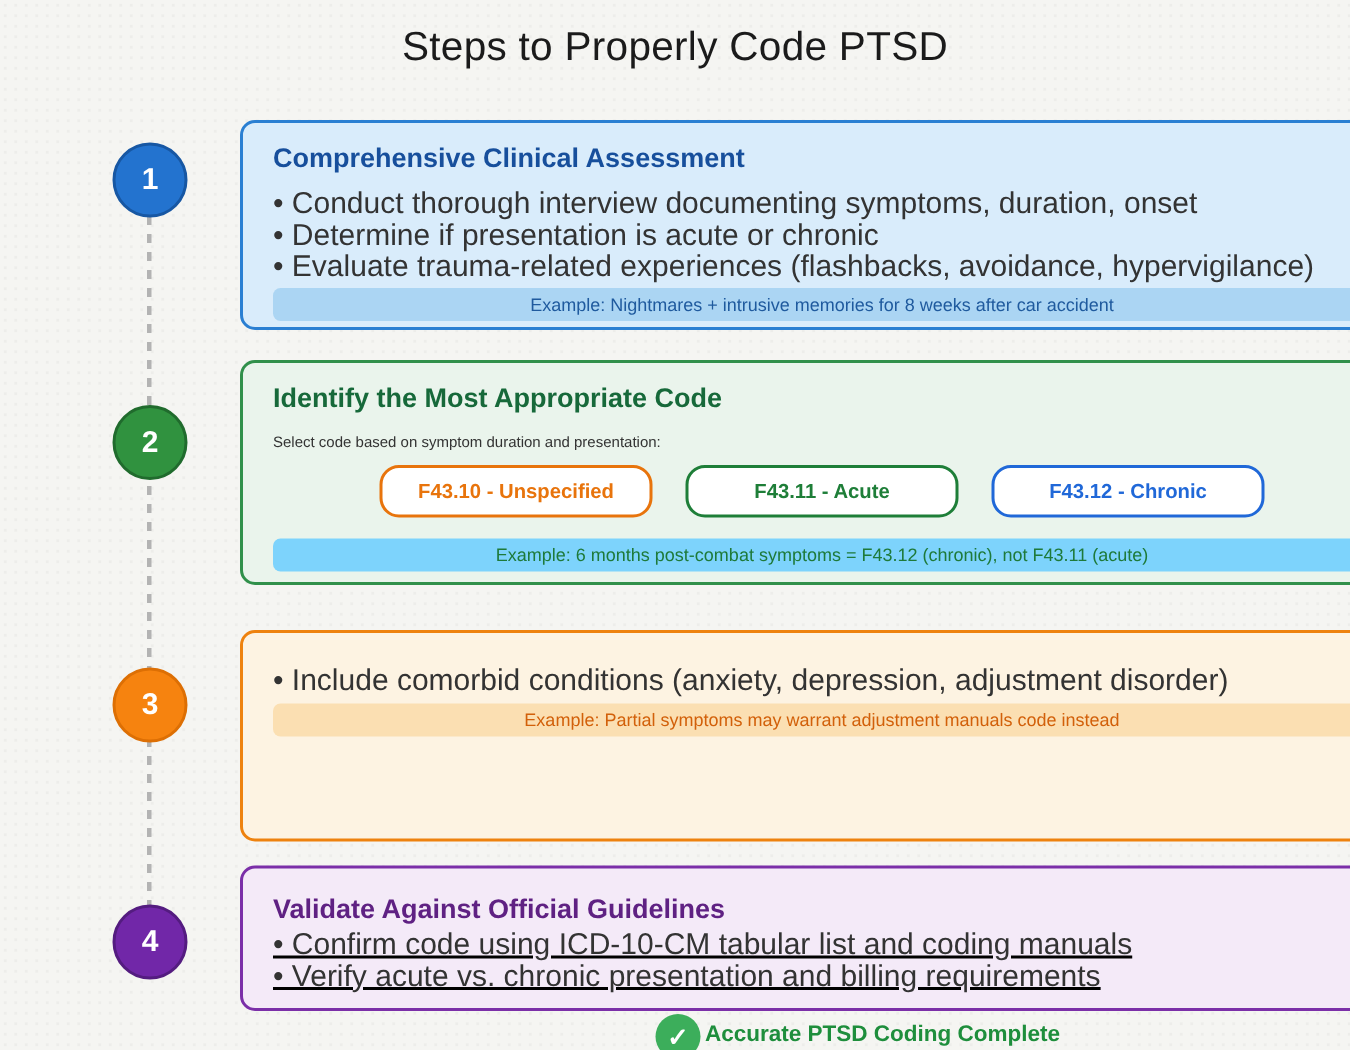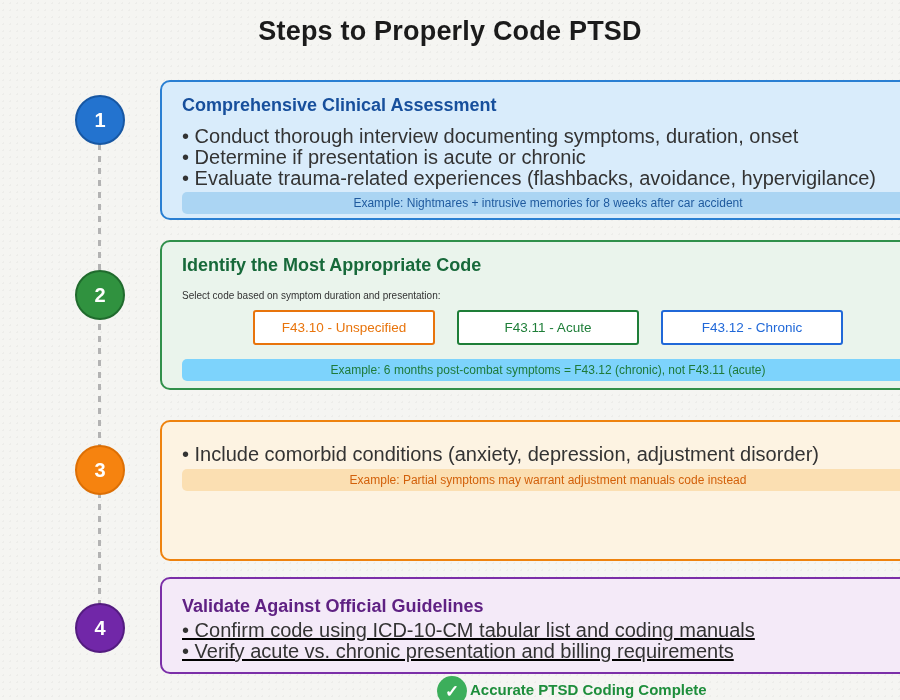--- a/index.html
+++ b/index.html
@@ -9,21 +9,21 @@
     overflow: hidden;
     background-color: #f5f5f2;
     background-image: radial-gradient(rgba(0,0,0,0.03) 1px, transparent 1px);
     background-size: 7px 7px;
     font-family: "Liberation Sans", sans-serif;
   }
 
   .page-title {
     position: absolute; top: 16px; left: 0; width: 900px;
     text-align: center;
-    font-size: 27px; font-weight: bold; color: #1b1b1b;
+    font-size: 27px; font-weight: normal; color: #1b1b1b;
     letter-spacing: 0.2px;
   }
 
   .connector {
     position: absolute; left: 98px; top: 120px;
     width: 3px; height: 508px;
     background: repeating-linear-gradient(180deg, #b3b3b3 0 6px, transparent 6px 12px);
     z-index: 1;
   }
 
@@ -62,24 +62,24 @@
   #card-4 .bullets { margin-top: 3px; text-decoration: underline; }
   .bullet { font-size: 20px; color: #333333; line-height: 21px; }
 
   .intro { margin-top: 12px; font-size: 10px; color: #333333; line-height: 15px; }
 
   .codes-row {
     display: flex; justify-content: center; gap: 22px; margin-top: 7px;
   }
   .code-btn {
     width: 182px; height: 35px;
-    box-sizing: border-box; border: 2.5px solid; border-radius: 3px;
+    box-sizing: border-box; border: 2.5px solid; border-radius: 13px;
     background: #ffffff;
     display: flex; align-items: center; justify-content: center;
-    font-size: 13.5px; font-weight: normal;
+    font-size: 13.5px; font-weight: bold;
     cursor: pointer;
   }
   #code-btn-0 { border-color: #e8740c; color: #e8740c; }
   #code-btn-1 { border-color: #1e7e38; color: #1e7e38; }
   #code-btn-2 { border-color: #2068d8; color: #2068d8; }
 
   .example {
     height: 22px; line-height: 22px; border-radius: 5px;
     text-align: center; font-size: 12px; 
   }

